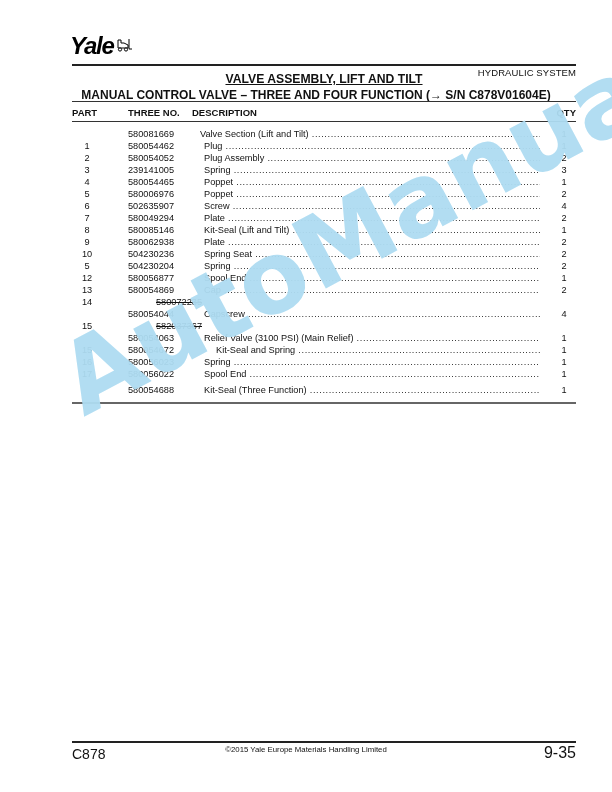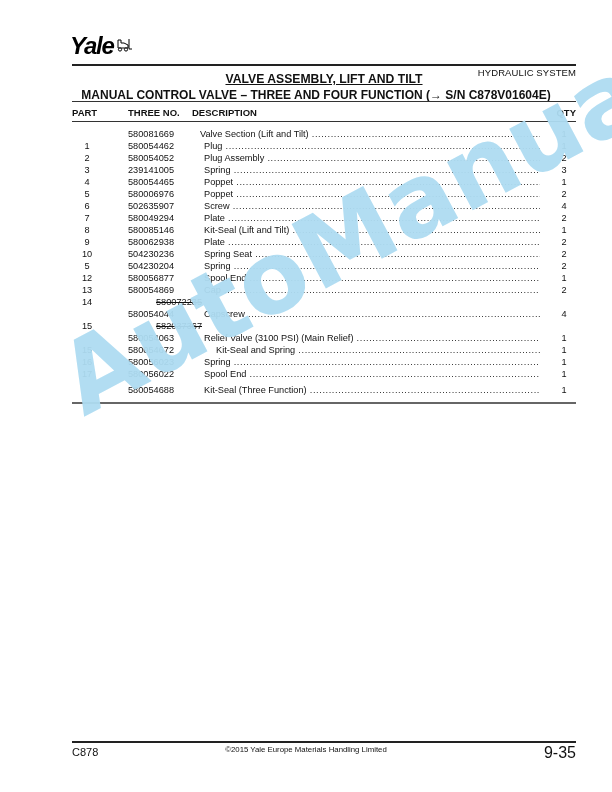--- a/index.html
+++ b/index.html
@@ -17,21 +17,21 @@
     .row { position: absolute; left: 0; width: 612px; height: 12px; font-size: 9.2px; line-height: 12px; }
     .row .item { position: absolute; left: 72px; width: 30px; text-align: center; }
     .row .part { position: absolute; left: 128px; text-align: center; }
     .row .part.struck { text-decoration: line-through; padding-left: 28px; }
     .row .desc { position: absolute; left: 204px; width: 336px; overflow: hidden; white-space: nowrap; }
     .row .desc .dots { color: #222; letter-spacing: 0.6px; }
     .row .qty { position: absolute; left: 557px; width: 14px; text-align: center; }
     .bottom-table-rule { position: absolute; left: 72px; right: 36px; top: 402px; height: 2px; background: #666; }
     .watermark { position: absolute; left: 40px; top: 335px; font-size: 100px; font-weight: bold; color: #aedcf2; transform: rotate(-28deg); transform-origin: left top; pointer-events: none; letter-spacing: 0px; white-space: nowrap; font-family: "DejaVu Sans", sans-serif; opacity: 0.95; }
     .footer-rule { position: absolute; left: 72px; right: 36px; top: 741px; height: 2px; background: #222; }
-    .footer-left { position: absolute; left: 72px; top: 746px; font-size: 11px; }
+    .footer-left { position: absolute; left: 72px; top: 746px; font-size: 14px; }
     .footer-center { position: absolute; left: 0; width: 612px; top: 745px; text-align: center; font-size: 7.8px; }
     .footer-right { position: absolute; right: 36px; top: 744px; font-size: 16px; }
   </style>
 </head>
 <body>
 
 <div class="logo">
   <span class="logo-text">Yale</span>
   <span class="logo-truck">
     <svg width="16" height="14" viewBox="0 0 16 14">

